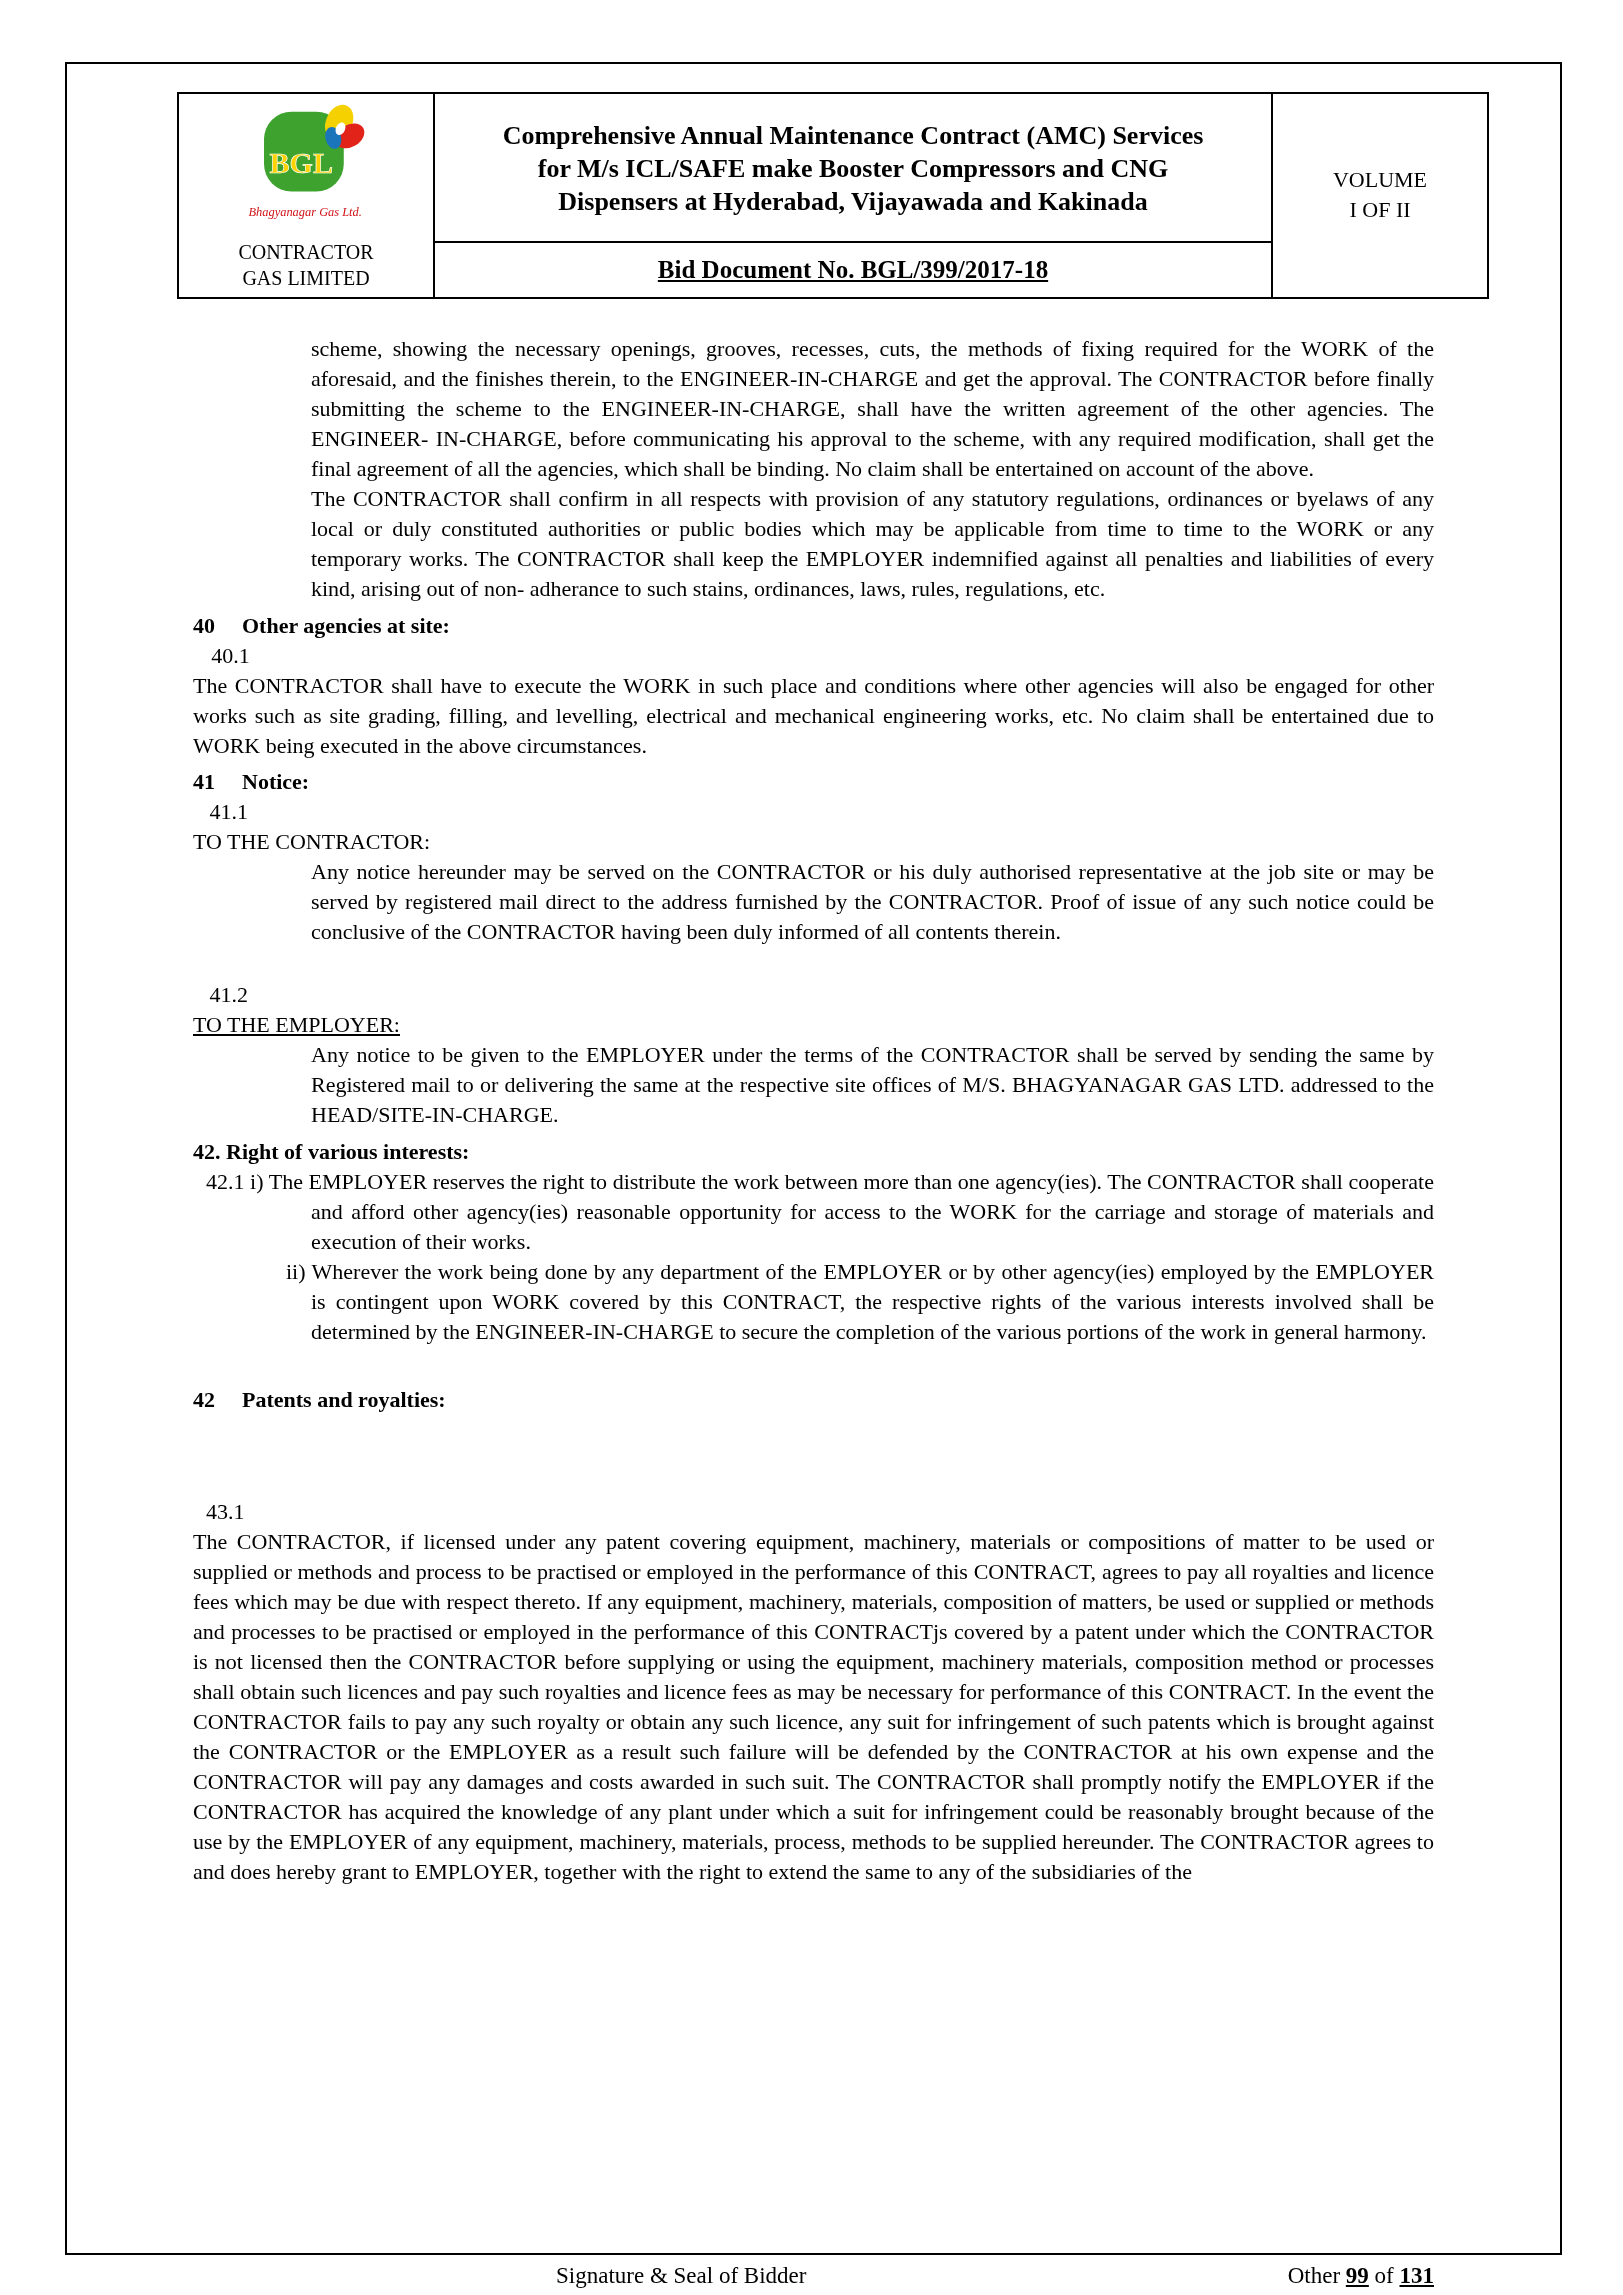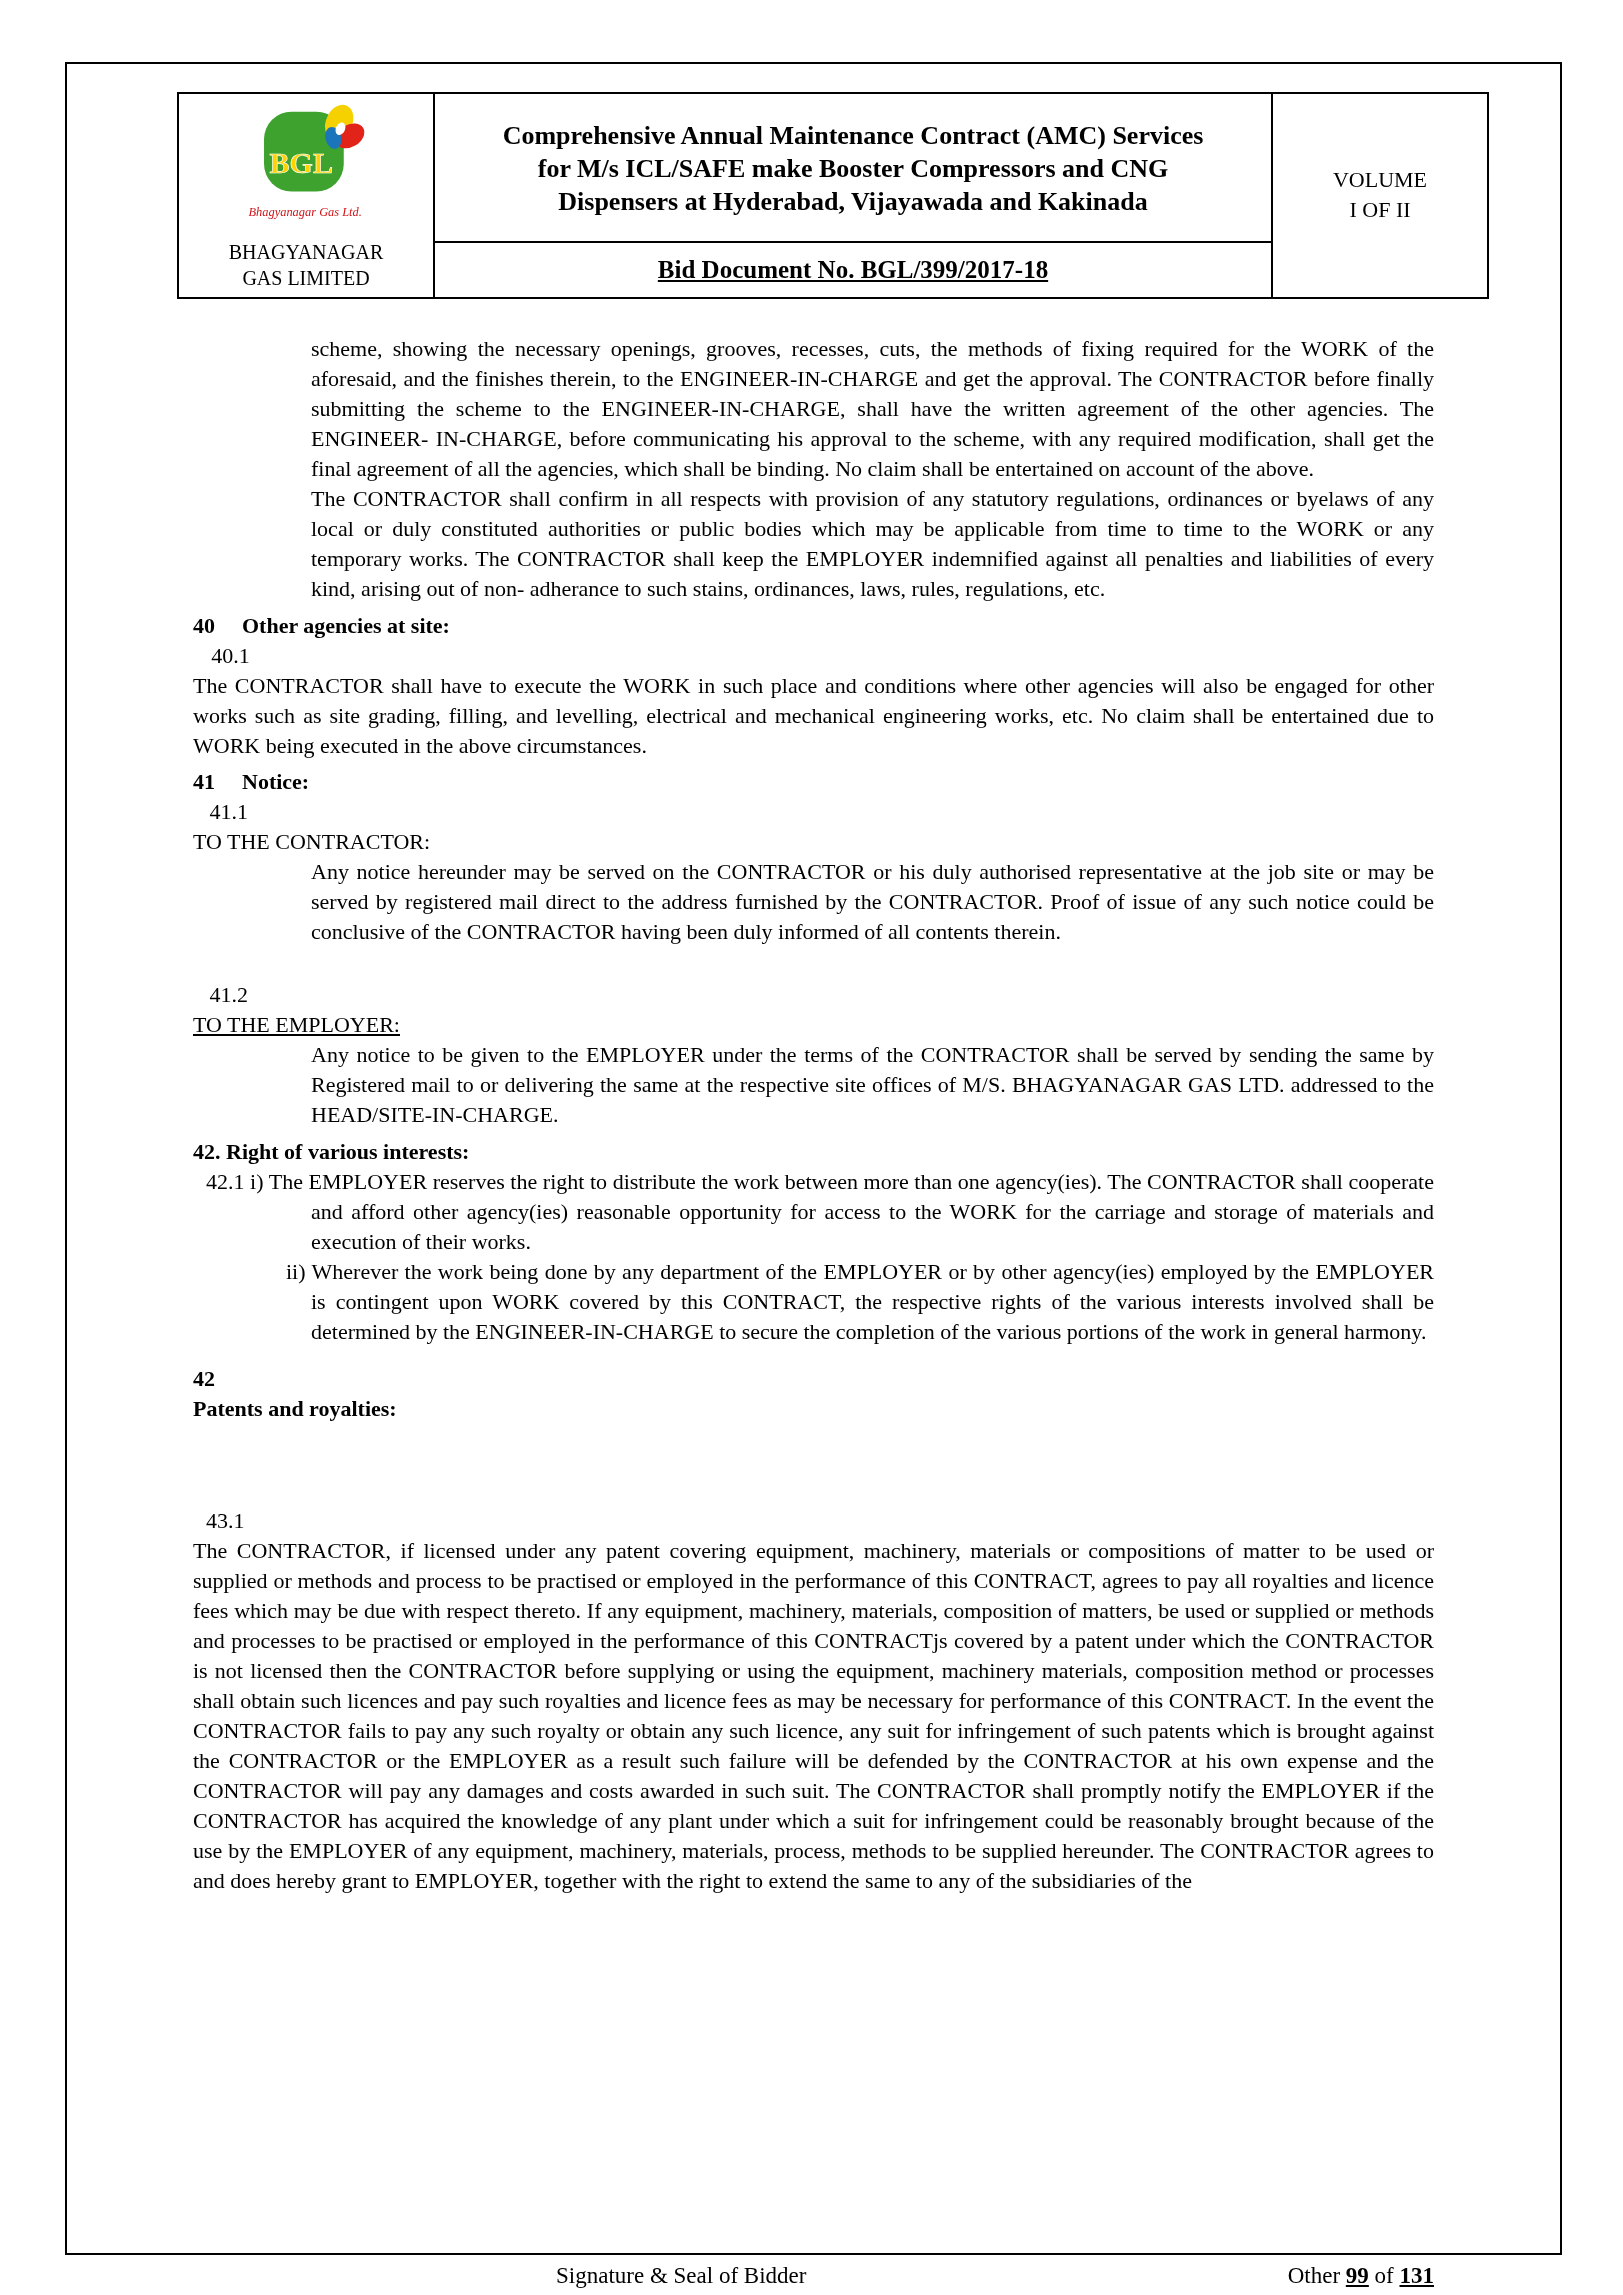--- a/index.html
+++ b/index.html
@@ -52,21 +52,21 @@
   .row .num.pl28 { padding-left:18.3px; }
   .row .txt { flex:1 1 auto; text-align:justify; }
   .sec-h { display:flex; font-weight:bold; margin-top:6.5px; }
   .sec-h .num { flex:none; width:49px; }
   .hang1 { margin-left:118px; text-indent:-105px; text-align:justify; }
   .hang2 { margin-left:118px; text-indent:-25px; text-align:justify; }
   .subhead { }
   .subhead-num { flex:none; width:95px; padding-left:16.4px; }
   .underline { text-decoration:underline; }
   .gap-blank { margin-top:33px; }
-  .gap-big { margin-top:17px;flex-direction:column; }
+  .gap-big { margin-top:38px; }
   .gap-med { margin-top:34px; }
   .bold { font-weight:bold;text-decoration:underline; }
   
   .footer {
     position:absolute;
     left:193px; right:189px; top:2263px;
     height:30px;
     font-size:23px; line-height:26px;
   }
   .footer .sig { position:absolute; left:363px; top:0; }
@@ -87,21 +87,21 @@
             <g>
               <ellipse cx="150" cy="34" rx="20" ry="28" fill="#f6d100" transform="rotate(25 150 34)"></ellipse>
               <ellipse cx="166" cy="55" rx="17" ry="24" fill="#e2231a" transform="rotate(60 166 55)"></ellipse>
               <ellipse cx="141" cy="58" rx="12" ry="17" fill="#1b75bb" transform="rotate(-15 141 58)"></ellipse>
               <ellipse cx="152" cy="44" rx="7" ry="10" fill="#ffffff" transform="rotate(25 152 44)"></ellipse>
             </g>
             <text x="92" y="112" text-anchor="middle" font-family="Liberation Serif, serif" font-weight="bold" font-size="46" fill="#ffd200" stroke="#ffffff" stroke-width="1">BGL</text>
             <text x="98" y="178" text-anchor="middle" font-family="Liberation Serif, serif" font-style="italic" font-size="19" fill="#d01217">Bhagyanagar Gas Ltd.</text>
           </svg>
           <div class="company">
-            <div>BHAGYANAGAR</div>
+            <div>CONTRACTOR</div>
             <div>GAS LIMITED</div>
           </div>
         </td>
         <td class="title-cell">
           <div class="doc-title">Comprehensive Annual Maintenance Contract (AMC) Services for M/s ICL/SAFE make Booster Compressors and CNG Dispensers at Hyderabad, Vijayawada and Kakinada</div>
         </td>
         <td class="vol-cell" rowspan="2">
           <div class="volume">
             <div>VOLUME</div>
             <div>I OF II</div>

